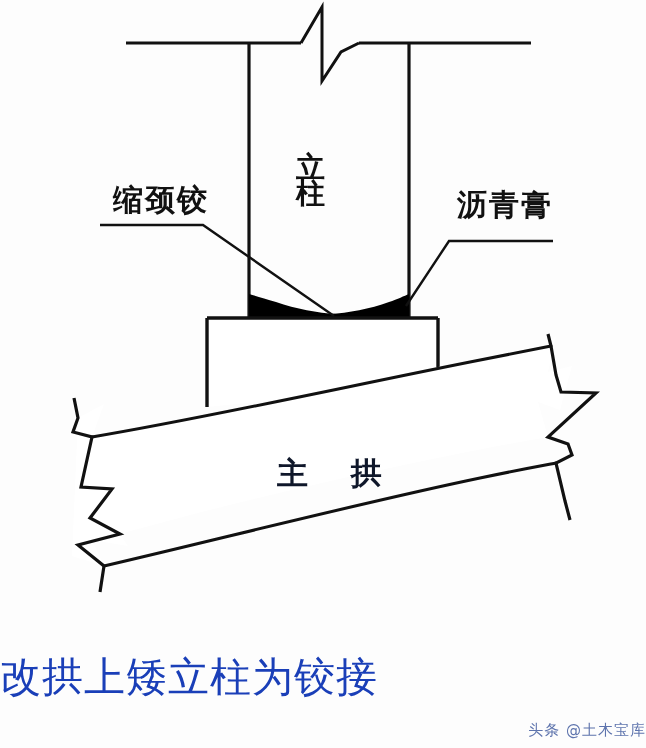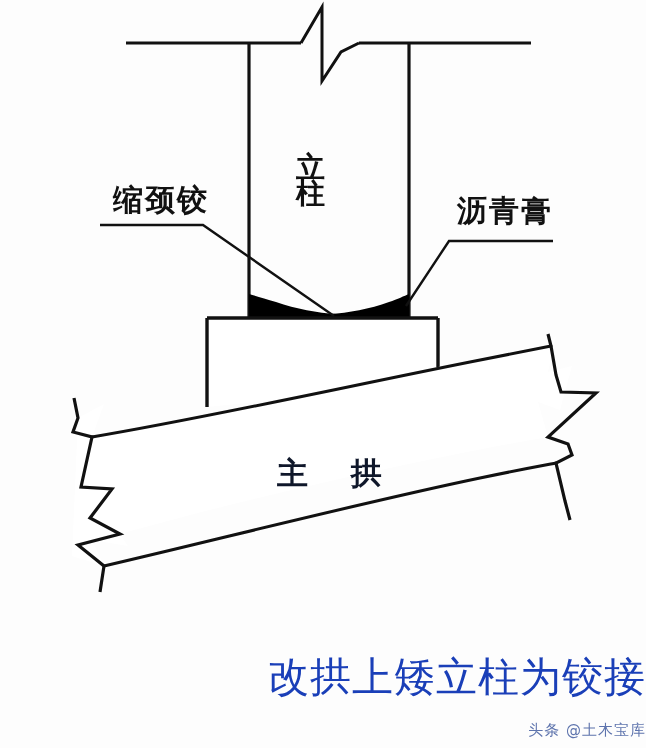--- a/index.html
+++ b/index.html
@@ -38,21 +38,21 @@
     letter-spacing: 0px;
   }
   #label-neck-hinge {
     left: 113px;
     top: 185px;
     font-size: 30px;
     letter-spacing: 2px;
   }
   #label-asphalt {
     left: 457px;
-    top: 196px;
+    top: 190px;
     font-size: 30px;
     letter-spacing: 2px;
     text-align: center;
   }
   #label-column {
     left: 296px;
     top: 126px;
     font-size: 29px;
     writing-mode: vertical-rl;
     text-orientation: upright;
@@ -62,21 +62,21 @@
     left: 277px;
     top: 458px;
     font-size: 31px;
     letter-spacing: 16px;
   }
   #caption-text {
     position: absolute;
     left: 0;
     top: 655px;
     width: 646px;
-    text-align: right;
+    text-align: left;
     font-family: "DejaVu Serif", "Liberation Serif", serif;
     font-size: 41px;
     font-weight: 400;
     letter-spacing: 1px;
     line-height: 1.1;
   }
   #watermark {
     position: absolute;
     right: 0;
     bottom: 8px;

